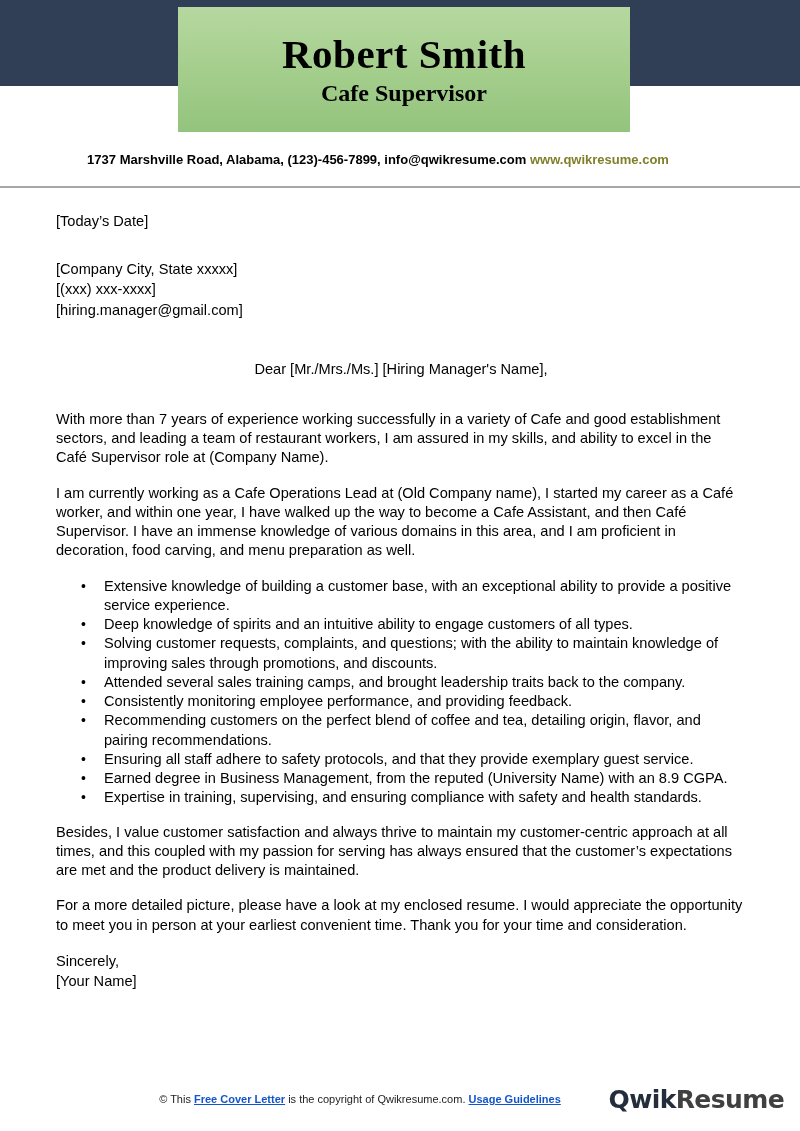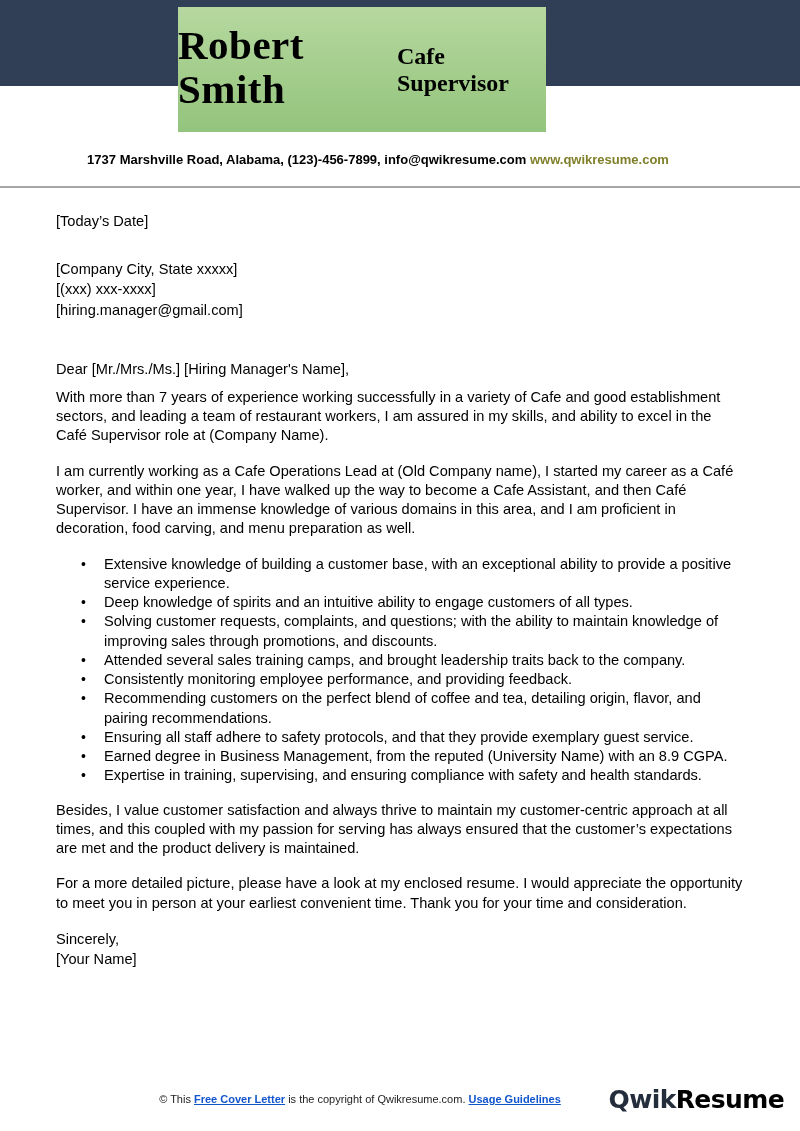--- a/index.html
+++ b/index.html
@@ -26,26 +26,26 @@
     left: 0;
     top: 0;
     width: 800px;
     height: 86px;
     background: #303f56;
   }
   .name-box {
     position: absolute;
     left: 178px;
     top: 7px;
-    width: 368px;
+    width: 452px;
     height: 125px;
     background: linear-gradient(180deg, #b6d8a0 0%, #a3cd8b 55%, #93c47d 100%);
     box-sizing: border-box;
     display: flex;
-    flex-direction: row;
+    flex-direction: column;
     align-items: center;
     justify-content: center;
   }
   .cand-name {
     font-family: "Liberation Serif", serif;
     font-weight: bold;
     font-size: 41px;
     line-height: 1.05;
     letter-spacing: 0.5px;
     color: #000000;
@@ -96,21 +96,22 @@
     margin: 0;
     line-height: 1.38;
   }
   .date-blk {
     margin: 0 0 28px 0;
   }
   .addr-blk {
     margin: 0 0 40px 0;
   }
   .salutation {
-    margin: 0 0 9px 0;
+    margin: 0 0 31px 0;
+    text-align: center;
   }
   .para {
     margin: 0 0 16px 0;
     text-align: left;
   }
   .intro-list {
     margin: 0 0 15px 0;
   }
   ul.bullets {
     margin: 0 0 15px 0;
@@ -161,21 +162,21 @@
   .logo {
     position: absolute;
     right: 16px;
     top: 12px;
     font-family: "DejaVu Sans", sans-serif;
     font-size: 25px;
     font-weight: bold;
     letter-spacing: -0.6px;
   }
   .logo .qwik { color: #232d3b; margin-top: 36px; }
-  .logo .resume { color: #000000; }
+  .logo .resume { color: #404040; }
 </style>
 </head>
 <body>
 
 <div class="header">
   <div class="navy-band"></div>
 
   <div class="name-box">
     <div class="cand-name">Robert Smith</div>
     <div class="cand-title">Cafe Supervisor</div>

